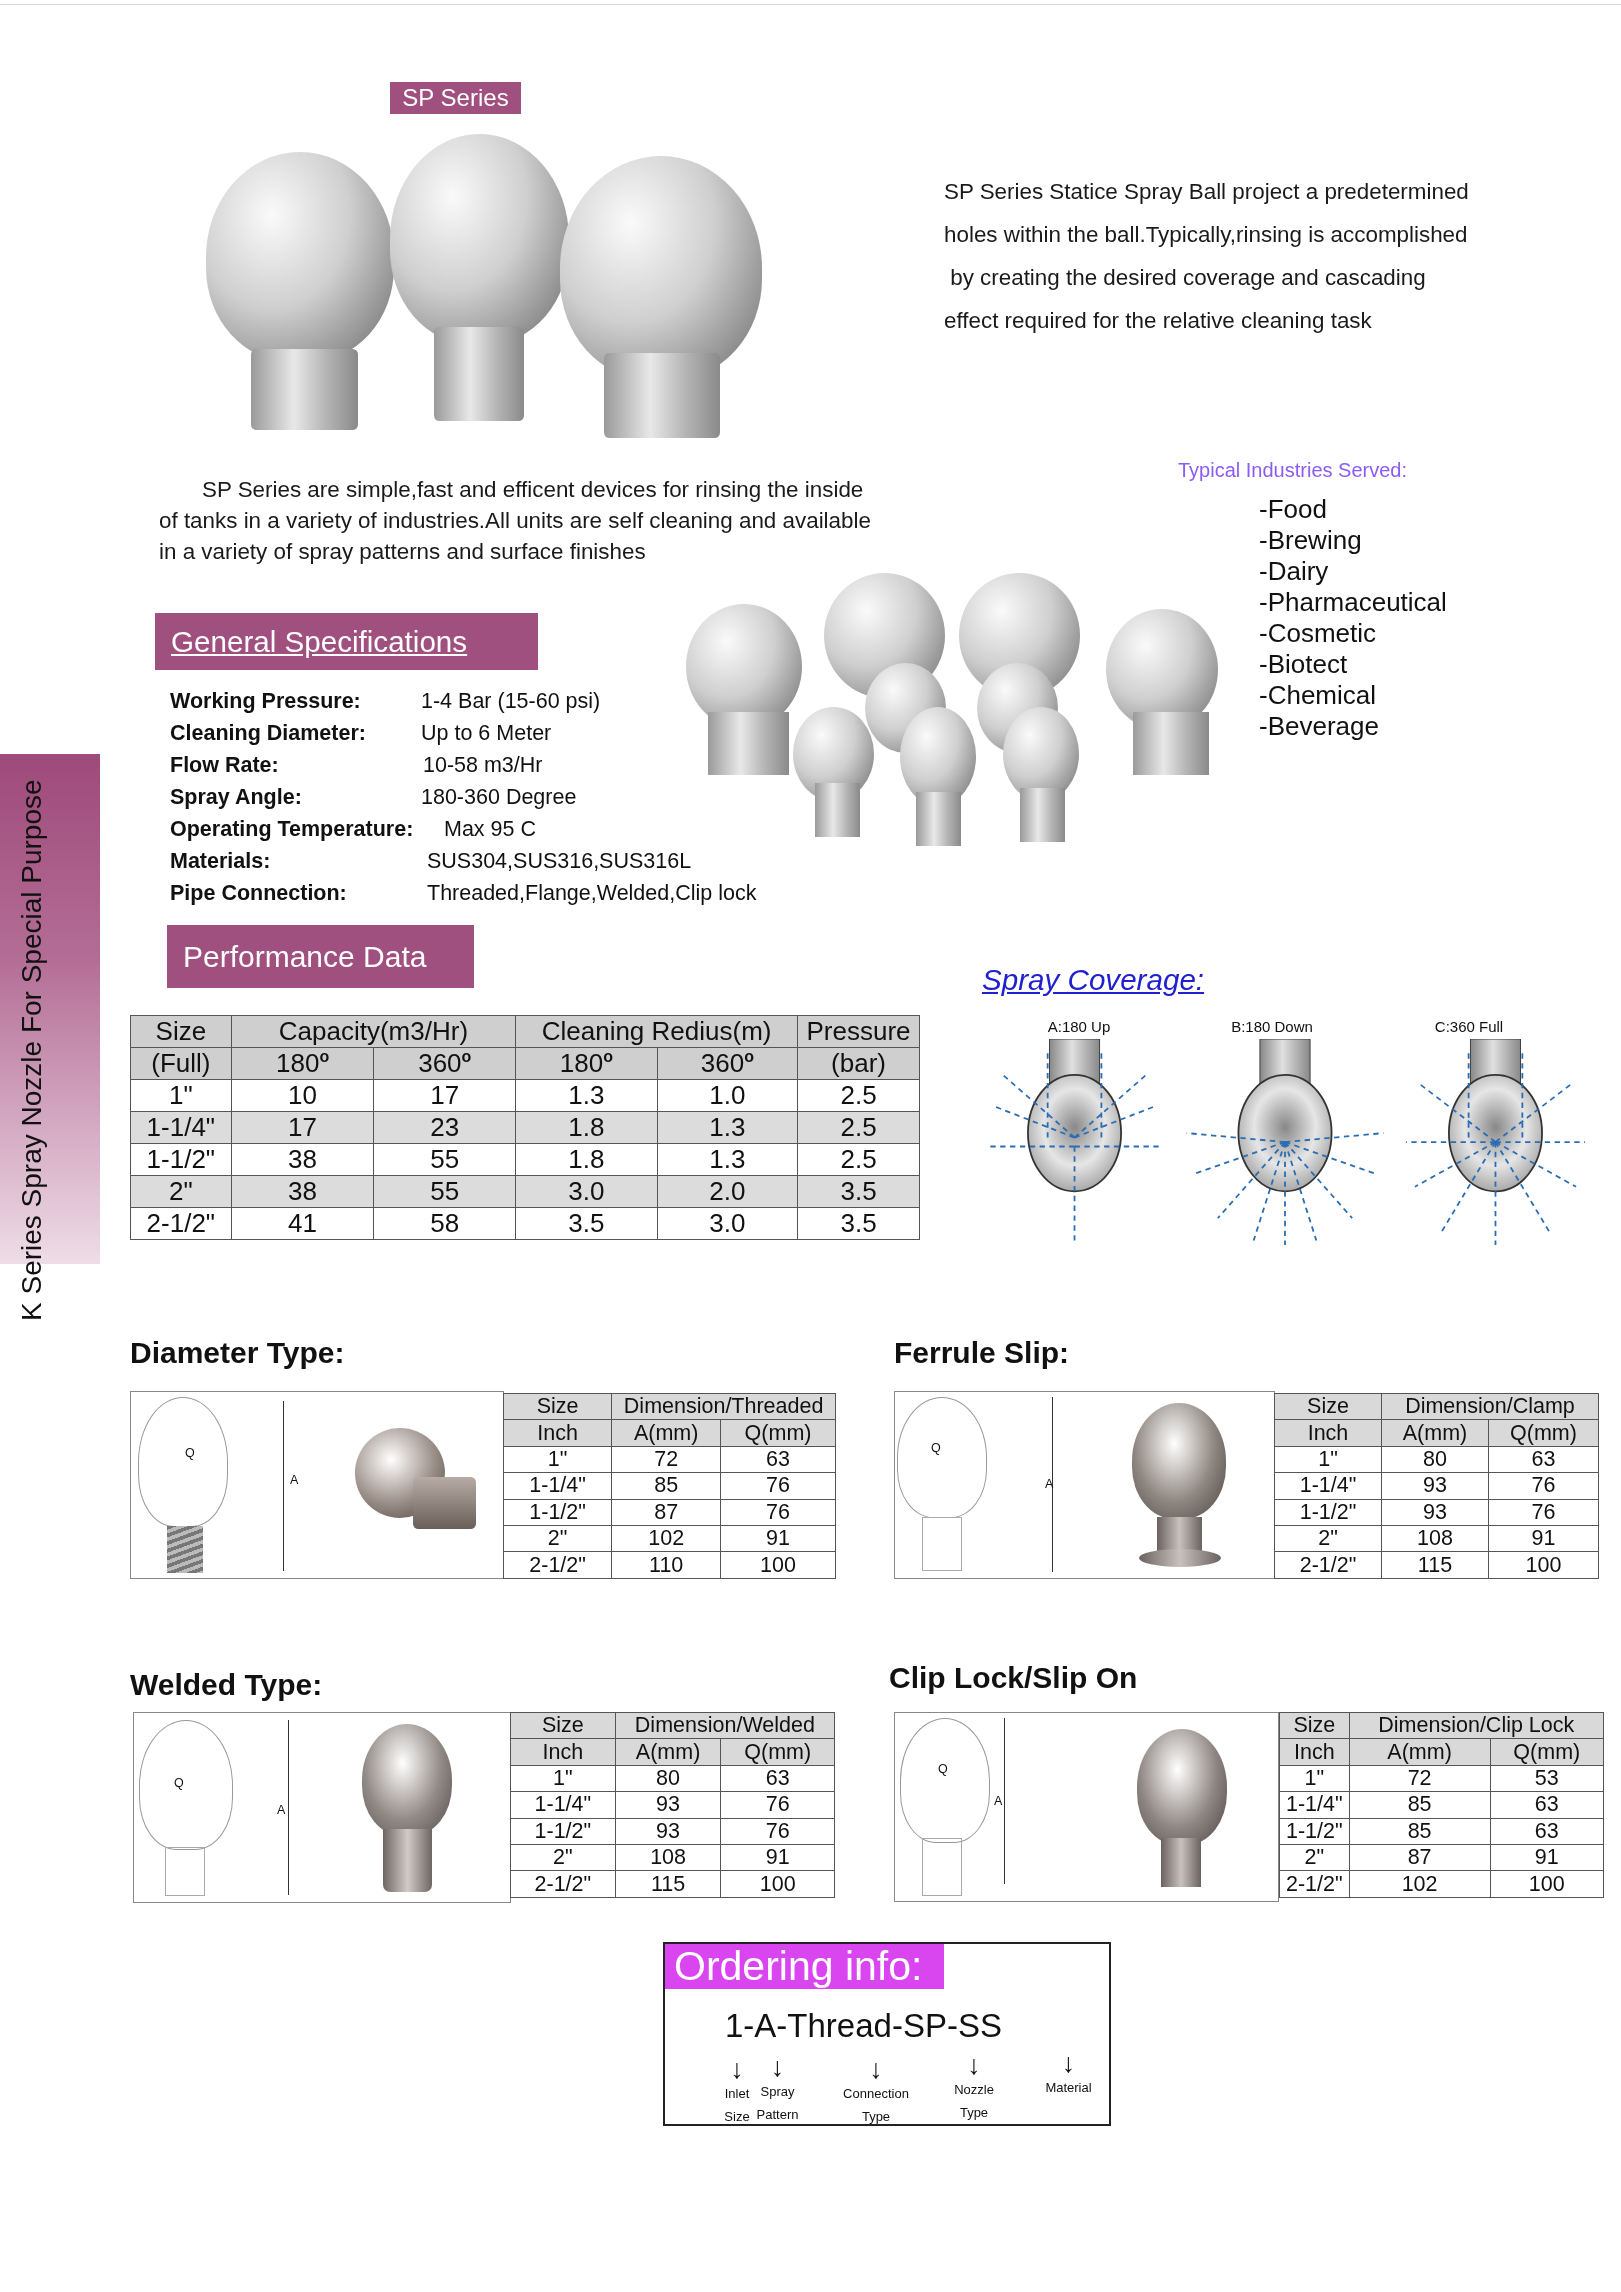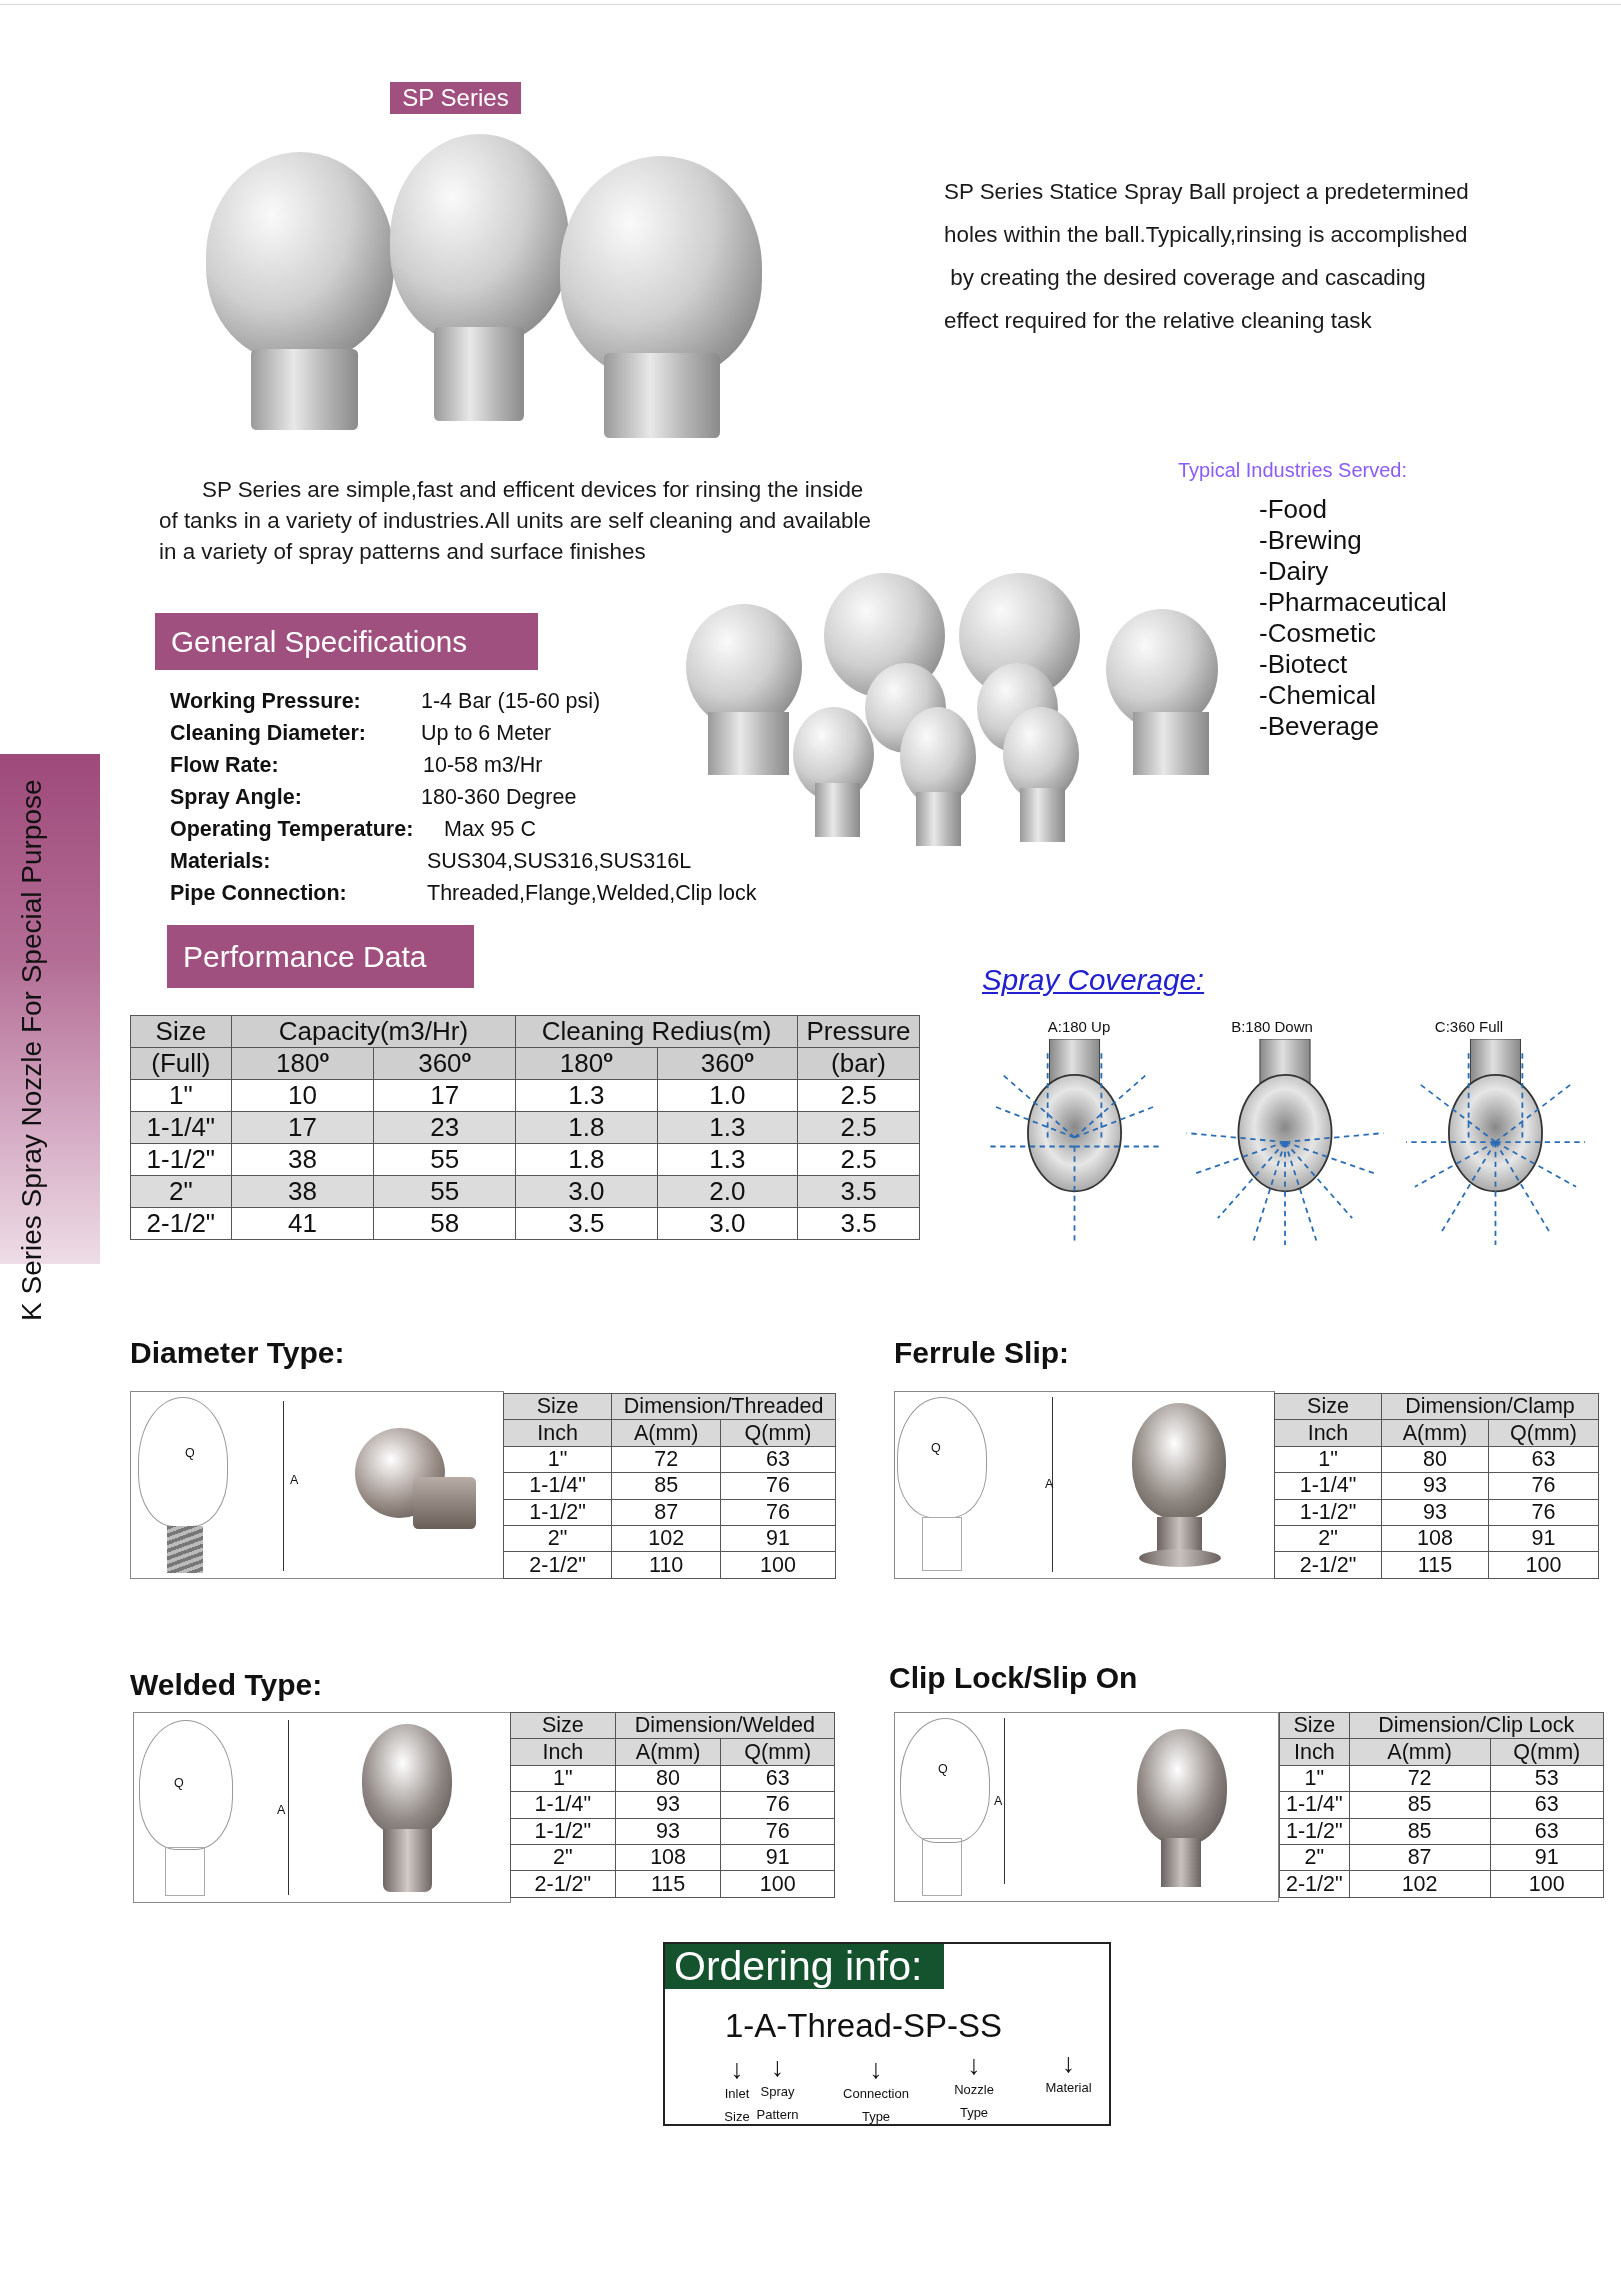--- a/index.html
+++ b/index.html
@@ -22,21 +22,21 @@
   .perf tr.h td { background: #cfcfcf; }
   .perf tr.alt td { background: #dcdcdc; }
   .perf sup { font-size: 16px; font-weight: bold; }
   .dim td { border: 1.3px solid #555; text-align: center; font-size: 21.5px; height: 26.4px; padding: 0; line-height: 25px; }
   .dim tr.h td { background: #d9d9d9; }
   .type-title { font-size: 30px; font-weight: bold; }
   .box { border: 1.8px solid #888; background: #fff; }
   .spray-title { color: #2020d0; font-size: 29.6px; font-style: italic; text-decoration: underline; }
   .cov-label { font-size: 15px; text-align: center; }
   .order-box { border: 2.7px solid #222; background: #fff; }
-  .order-head { background: #14532d; color: #fff; font-size: 43px; line-height: 52px; padding-left: 9px; }
+  .order-head { background: #d946ef; color: #fff; font-size: 43px; line-height: 52px; padding-left: 9px; }
   .order-code { font-size: 33px; }
   .arr { font-size: 27px; font-weight: bold; text-align: center; line-height: 25px; }
   .olab { font-size: 13px; text-align: center; line-height: 23px; }
   .side-tab { left: 0; top: 754px; width: 100px; height: 510px; background: linear-gradient(180deg,#9e4a7a 0%, #b36d95 40%, #d6aec6 75%, #eedde6 100%); }
   .side-text { left: 16px; top: 1321px; transform-origin: 0 0; transform: rotate(-90deg); font-size: 28px; white-space: nowrap; color: #111; }
 </style>
 </head>
 <body>
 
 <div class="abs topline"></div>
@@ -89,21 +89,21 @@
   <div class="abs photo" style="left:184px;top:99px;width:81px;height:90px;border-radius:50%;"></div>
   <div class="abs photo" style="left:296px;top:99px;width:81px;height:90px;border-radius:50%;"></div>
   <div class="abs photo" style="left:112px;top:143px;width:81px;height:94px;border-radius:50%;"></div>
   <div class="abs neck" style="left:134px;top:219px;width:45px;height:54px;"></div>
   <div class="abs photo" style="left:219px;top:143px;width:76px;height:99px;border-radius:50%;"></div>
   <div class="abs neck" style="left:235px;top:228px;width:45px;height:54px;"></div>
   <div class="abs photo" style="left:322px;top:143px;width:76px;height:94px;border-radius:50%;"></div>
   <div class="abs neck" style="left:339px;top:224px;width:45px;height:54px;"></div>
 </div>
 
-<div class="abs pill section-tag" style="left:155px;top:613px;width:383px;height:57px;">General Specifications</div>
+<div class="abs pill section-tag" style="left:155px;top:613px;width:383px;height:57px;text-decoration:underline;">General Specifications</div>
 <div class="abs spec" style="left:170px;top:685px;width:681px;">
   <div><span class="lbl" style="width:251px">Working Pressure:</span><span>1-4 Bar (15-60 psi)</span></div>
   <div><span class="lbl" style="width:251px">Cleaning Diameter:</span><span>Up to 6 Meter</span></div>
   <div><span class="lbl" style="width:253px">Flow Rate:</span><span>10-58 m3/Hr</span></div>
   <div><span class="lbl" style="width:251px">Spray Angle:</span><span>180-360 Degree</span></div>
   <div><span class="lbl" style="width:274px">Operating Temperature:</span><span>Max 95 C</span></div>
   <div><span class="lbl" style="width:257px">Materials:</span><span>SUS304,SUS316,SUS316L</span></div>
   <div><span class="lbl" style="width:257px">Pipe Connection:</span><span>Threaded,Flange,Welded,Clip lock</span></div>
 </div>
 

